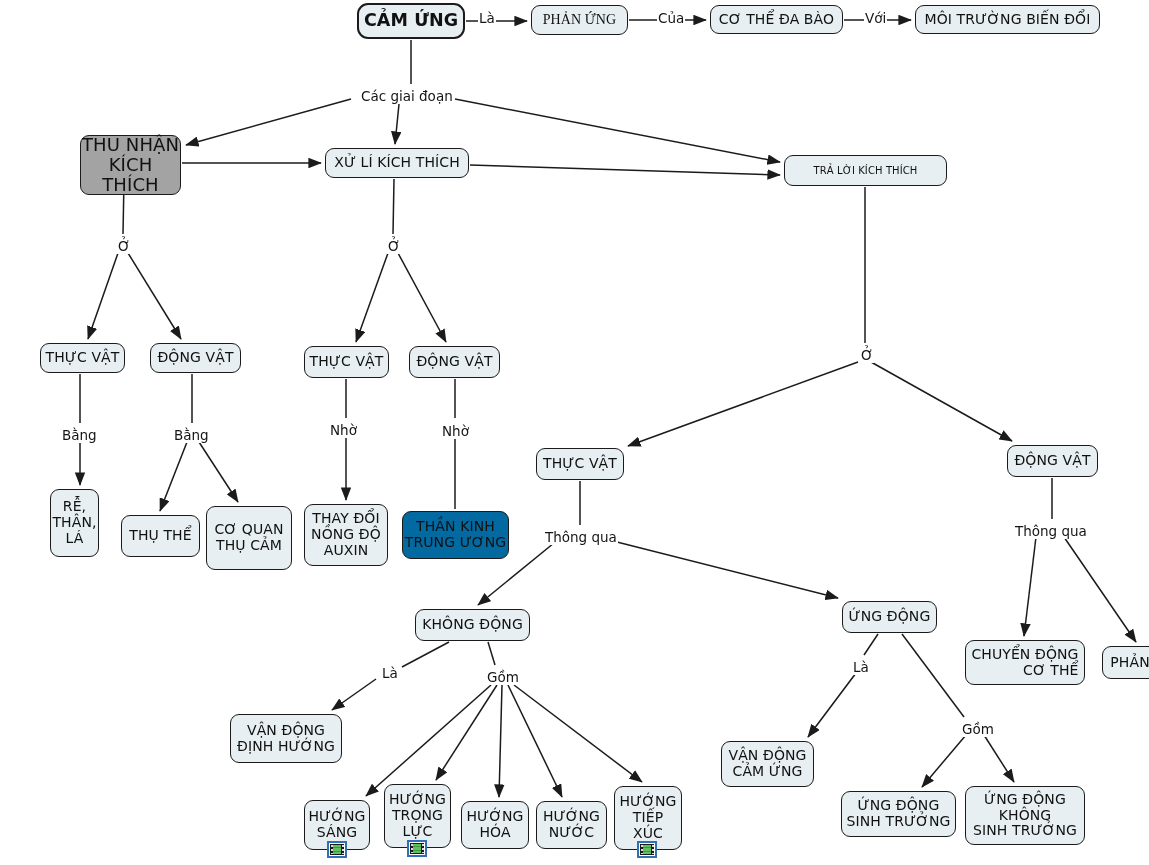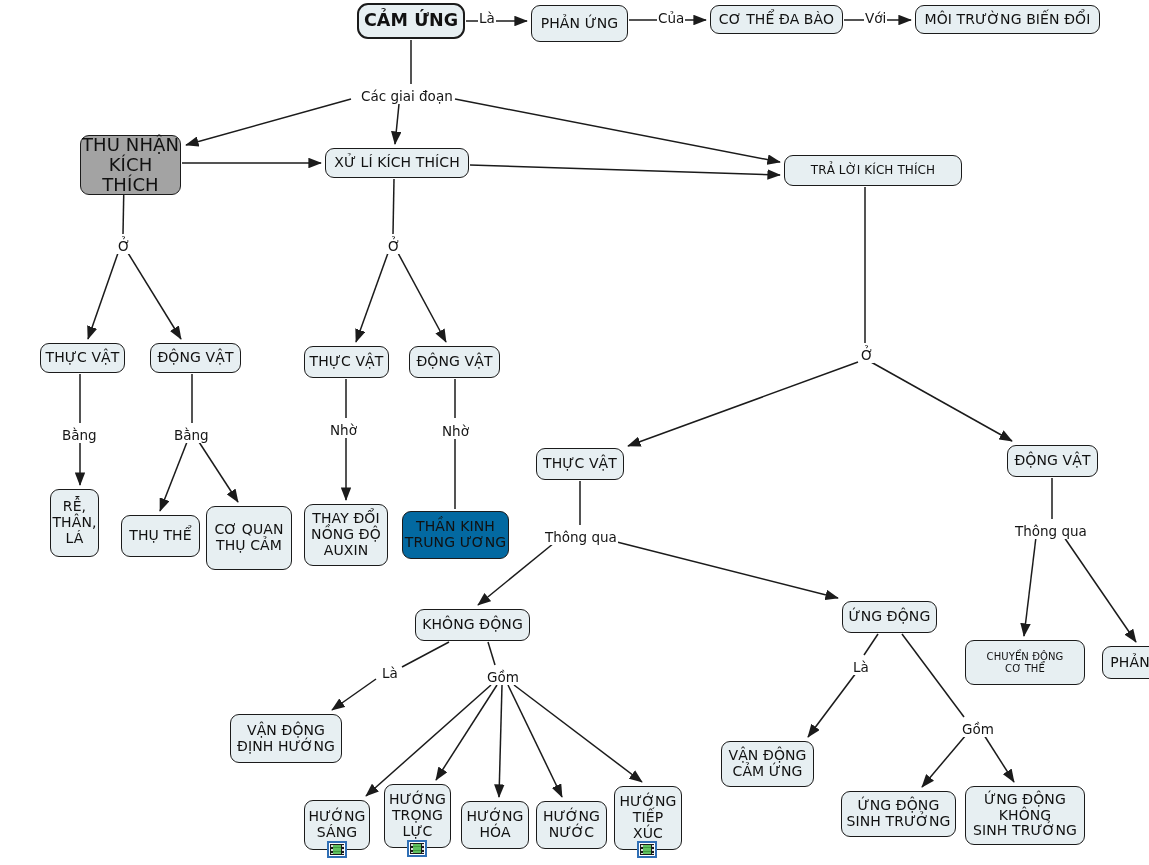--- a/index.html
+++ b/index.html
@@ -148,47 +148,47 @@
         <line x1="478" y1="685" x2="606" y2="782" stroke="#1b1b1b" stroke-width="1.5" marker-end="url(#arrowhead)"></line>
         <line x1="842" y1="634" x2="828" y2="655" stroke="#1b1b1b" stroke-width="1.5"></line>
         <line x1="820" y1="673" x2="772" y2="737" stroke="#1b1b1b" stroke-width="1.5" marker-end="url(#arrowhead)"></line>
         <line x1="866" y1="634" x2="928" y2="717" stroke="#1b1b1b" stroke-width="1.5"></line>
         <line x1="930" y1="735" x2="886" y2="787" stroke="#1b1b1b" stroke-width="1.5" marker-end="url(#arrowhead)"></line>
         <line x1="948" y1="735" x2="978" y2="782" stroke="#1b1b1b" stroke-width="1.5" marker-end="url(#arrowhead)"></line>
       </g>
   </svg>
   <div id="node-layer">
       <div class="node root" style="left: 321px; top: 3px; width: 108px; height: 36px; font-size: 17.5px; background: rgb(231, 239, 242); border-color: rgb(27, 27, 27); color: rgb(17, 17, 17);">CẢM ỨNG</div>
-      <div class="node" style="left: 495px; top: 5px; width: 97px; height: 37px; font-size: 14px; background: rgb(231, 239, 242); border-color: rgb(27, 27, 27); color: rgb(17, 17, 17);">PHẢN ỨNG</div>
+      <div class="node" style="left: 495px; top: 5px; width: 97px; height: 30px; font-size: 14px; background: rgb(231, 239, 242); border-color: rgb(27, 27, 27); color: rgb(17, 17, 17); font-family: Liberation Serif, serif;">PHẢN ỨNG</div>
       <div class="node" style="left: 674px; top: 5px; width: 133px; height: 29px; font-size: 14px; background: rgb(231, 239, 242); border-color: rgb(27, 27, 27); color: rgb(17, 17, 17);">CƠ THỂ ĐA BÀO</div>
       <div class="node" style="left: 879px; top: 5px; width: 185px; height: 29px; font-size: 14px; background: rgb(231, 239, 242); border-color: rgb(27, 27, 27); color: rgb(17, 17, 17); text-align: right;">MÔI TRƯỜNG BIẾN ĐỔI</div>
       <div class="node" style="left: 44px; top: 135px; width: 101px; height: 60px; font-size: 18px; background: #a3a3a3; border-color: rgb(27, 27, 27); color: rgb(17, 17, 17);">THU NHẬN
 KÍCH THÍCH</div>
       <div class="node" style="left: 289px; top: 148px; width: 144px; height: 30px; font-size: 14px; background: rgb(231, 239, 242); border-color: rgb(27, 27, 27); color: rgb(17, 17, 17);">XỬ LÍ KÍCH THÍCH</div>
-      <div class="node" style="left: 748px; top: 155px; width: 178px; height: 31px; font-size: 12px; background: rgb(231, 239, 242); border-color: rgb(27, 27, 27); color: rgb(17, 17, 17);">TRẢ LỜI KÍCH THÍCH</div>
+      <div class="node" style="left: 748px; top: 155px; width: 163px; height: 31px; font-size: 10px; background: rgb(231, 239, 242); border-color: rgb(27, 27, 27); color: rgb(17, 17, 17);">TRẢ LỜI KÍCH THÍCH</div>
       <div class="node" style="left: 4px; top: 343px; width: 85px; height: 30px; font-size: 14px; background: rgb(231, 239, 242); border-color: rgb(27, 27, 27); color: rgb(17, 17, 17);">THỰC VẬT</div>
       <div class="node" style="left: 114px; top: 343px; width: 91px; height: 30px; font-size: 14px; background: rgb(231, 239, 242); border-color: rgb(27, 27, 27); color: rgb(17, 17, 17);">ĐỘNG VẬT</div>
       <div class="node" style="left: 268px; top: 346px; width: 85px; height: 32px; font-size: 14px; background: rgb(231, 239, 242); border-color: rgb(27, 27, 27); color: rgb(17, 17, 17);">THỰC VẬT</div>
       <div class="node" style="left: 373px; top: 346px; width: 91px; height: 32px; font-size: 14px; background: rgb(231, 239, 242); border-color: rgb(27, 27, 27); color: rgb(17, 17, 17);">ĐỘNG VẬT</div>
       <div class="node" style="left: 14px; top: 489px; width: 49px; height: 68px; font-size: 14px; background: rgb(231, 239, 242); border-color: rgb(27, 27, 27); color: rgb(17, 17, 17);">RỄ,
 THÂN,
 LÁ</div>
       <div class="node" style="left: 85px; top: 515px; width: 79px; height: 42px; font-size: 14px; background: rgb(231, 239, 242); border-color: rgb(27, 27, 27); color: rgb(17, 17, 17);">THỤ THỂ</div>
       <div class="node" style="left: 170px; top: 506px; width: 86px; height: 64px; font-size: 14px; background: rgb(231, 239, 242); border-color: rgb(27, 27, 27); color: rgb(17, 17, 17);">CƠ QUAN
 THỤ CẢM</div>
       <div class="node" style="left: 268px; top: 504px; width: 84px; height: 62px; font-size: 14px; background: rgb(231, 239, 242); border-color: rgb(27, 27, 27); color: rgb(17, 17, 17);">THAY ĐỔI
 NỒNG ĐỘ
 AUXIN</div>
       <div class="node" style="left: 366px; top: 511px; width: 107px; height: 48px; font-size: 14px; background: #0369a1; border-color: rgb(27, 27, 27); color: rgb(17, 17, 17);">THẦN KINH
 TRUNG ƯƠNG</div>
       <div class="node" style="left: 500px; top: 448px; width: 88px; height: 32px; font-size: 14px; background: rgb(231, 239, 242); border-color: rgb(27, 27, 27); color: rgb(17, 17, 17);">THỰC VẬT</div>
       <div class="node" style="left: 971px; top: 445px; width: 91px; height: 32px; font-size: 14px; background: rgb(231, 239, 242); border-color: rgb(27, 27, 27); color: rgb(17, 17, 17);">ĐỘNG VẬT</div>
       <div class="node" style="left: 379px; top: 609px; width: 115px; height: 32px; font-size: 14px; background: rgb(231, 239, 242); border-color: rgb(27, 27, 27); color: rgb(17, 17, 17);">KHÔNG ĐỘNG</div>
       <div class="node" style="left: 806px; top: 601px; width: 95px; height: 32px; font-size: 14px; background: rgb(231, 239, 242); border-color: rgb(27, 27, 27); color: rgb(17, 17, 17);">ỨNG ĐỘNG</div>
-      <div class="node" style="left: 929px; top: 640px; width: 120px; height: 45px; font-size: 10px; background: rgb(231, 239, 242); border-color: rgb(27, 27, 27); color: rgb(17, 17, 17);">CHUYỂN ĐỘNG
+      <div class="node" style="left: 929px; top: 640px; width: 120px; height: 45px; font-size: 14px; background: rgb(231, 239, 242); border-color: rgb(27, 27, 27); color: rgb(17, 17, 17); text-align: right;">CHUYỂN ĐỘNG
 CƠ THỂ</div>
       <div class="node" style="left: 1066px; top: 646px; width: 80px; height: 33px; font-size: 14px; background: rgb(231, 239, 242); border-color: rgb(27, 27, 27); color: rgb(17, 17, 17);">PHẢN XẠ</div>
       <div class="node" style="left: 194px; top: 714px; width: 112px; height: 49px; font-size: 14px; background: rgb(231, 239, 242); border-color: rgb(27, 27, 27); color: rgb(17, 17, 17);">VẬN ĐỘNG
 ĐỊNH HƯỚNG</div>
       <div class="node" style="left: 685px; top: 741px; width: 93px; height: 46px; font-size: 14px; background: rgb(231, 239, 242); border-color: rgb(27, 27, 27); color: rgb(17, 17, 17);">VẬN ĐỘNG
 CẢM ỨNG</div>
       <div class="node" style="left: 805px; top: 791px; width: 115px; height: 46px; font-size: 14px; background: rgb(231, 239, 242); border-color: rgb(27, 27, 27); color: rgb(17, 17, 17);">ỨNG ĐỘNG
 SINH TRƯỞNG</div>
       <div class="node" style="left: 929px; top: 786px; width: 120px; height: 59px; font-size: 14px; background: rgb(231, 239, 242); border-color: rgb(27, 27, 27); color: rgb(17, 17, 17);">ỨNG ĐỘNG
 KHÔNG

